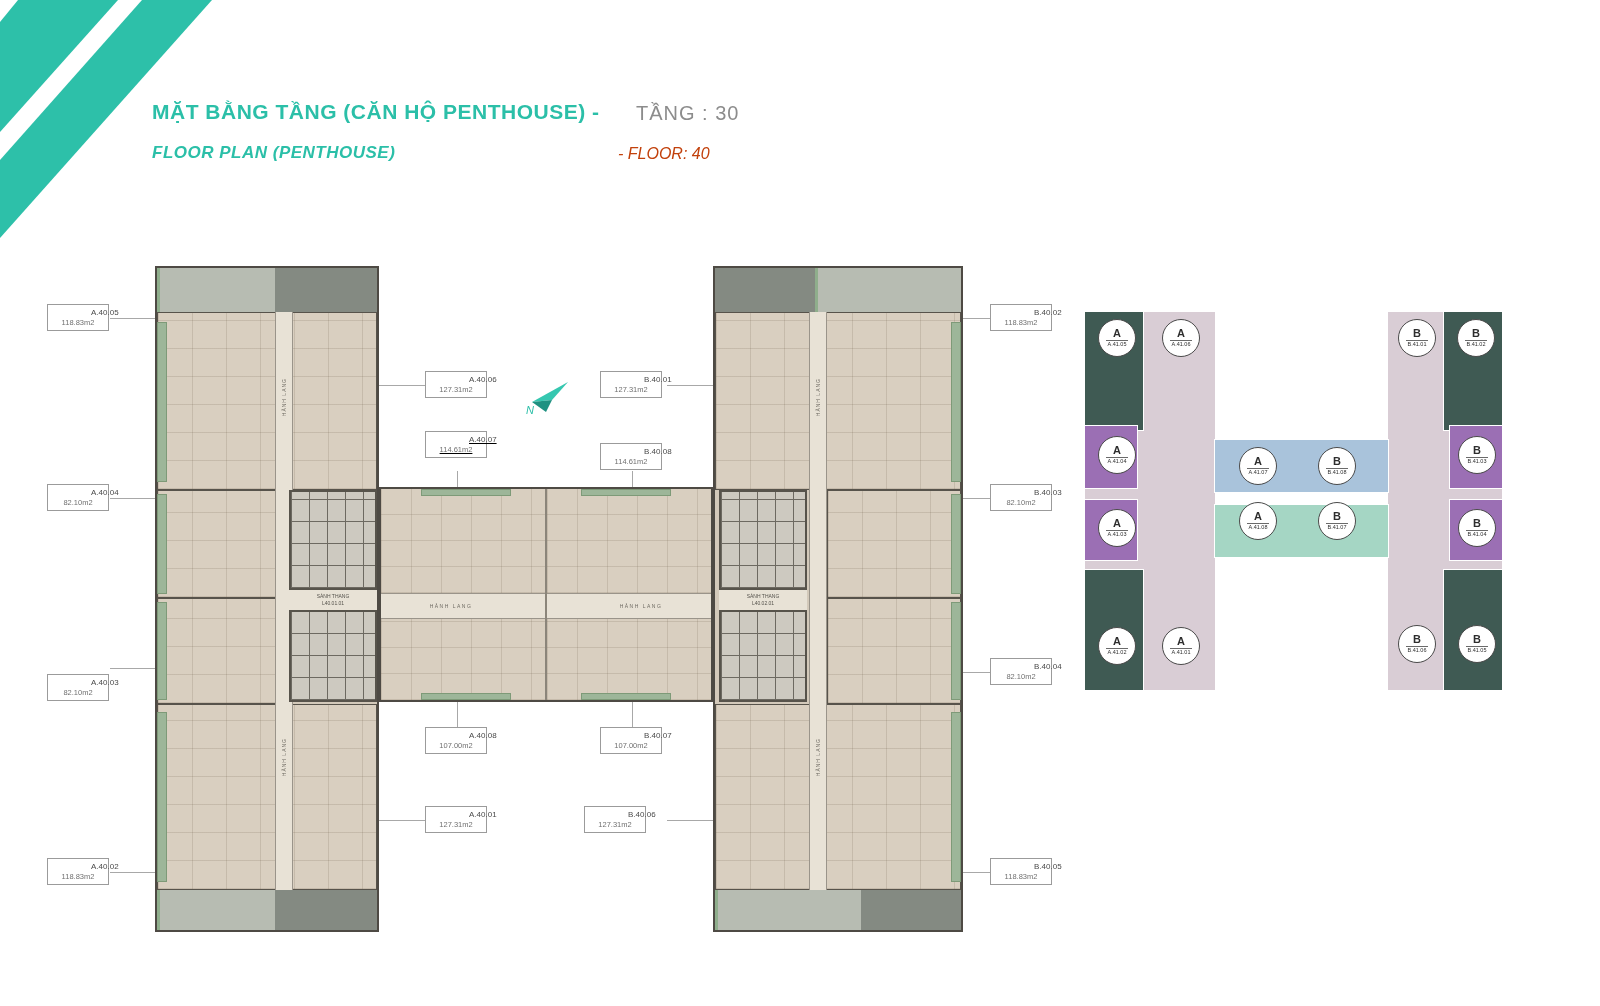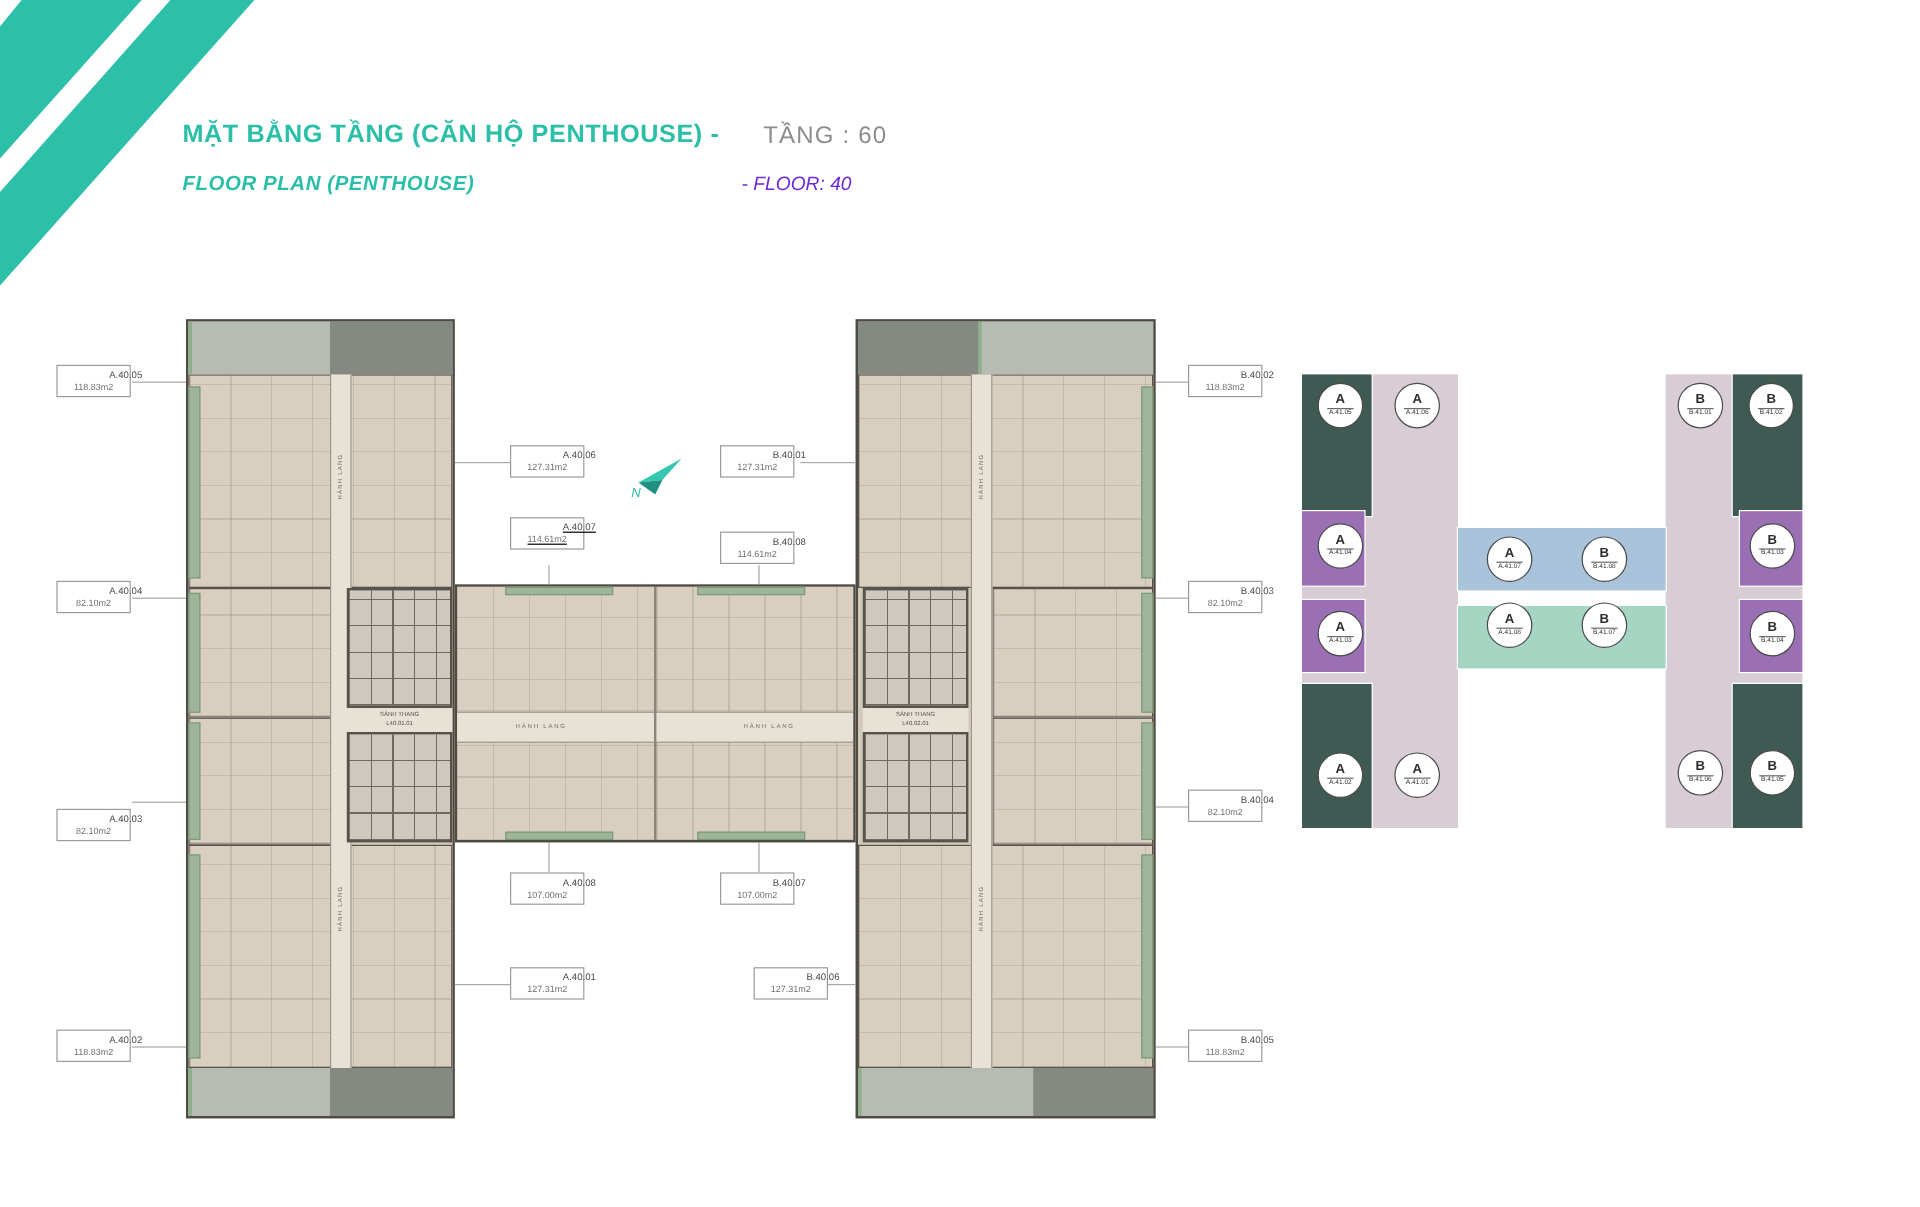--- a/index.html
+++ b/index.html
@@ -4,21 +4,21 @@
 <style>
   html,body{margin:0;padding:0;background:#fff;}
   #app{position:relative;width:1600px;height:998px;background:#ffffff;
        font-family:"Liberation Sans",sans-serif;overflow:hidden;}
   .abs{position:absolute;}
 
   
   .title-vi{font-size:21px;font-weight:bold;color:#2bbfa8;letter-spacing:.5px;}
   .floor-vi{font-size:20px;color:#8c8c8c;letter-spacing:1px;}
   .title-en{font-size:17px;font-weight:bold;font-style:italic;color:#2bbfa8;letter-spacing:.5px;}
-  .floor-en{font-size:16px;font-style:italic;color:#6d28d9;}
+  .floor-en{font-size:16px;font-style:italic;color:#c2410c;}
 
   
   .tower{position:absolute;background:#d3c9ba;border:2px solid #4e4a44;box-sizing:border-box;}
   .apt{position:absolute;background-color:#d9cfc0;
        background-image:
         repeating-linear-gradient(0deg, rgba(110,95,75,.18) 0px, rgba(110,95,75,.18) 1px, transparent 1px, transparent 28px),
         repeating-linear-gradient(90deg, rgba(110,95,75,.18) 0px, rgba(110,95,75,.18) 1px, transparent 1px, transparent 34px);
        border:1.5px solid #57534b;box-sizing:border-box;}
   .aptc{position:absolute;background-color:#d9cfc0;
        background-image:
@@ -61,21 +61,21 @@
 <div id="app">
 
   <div class="abs" style="left:0;top:0;">
     <svg width="260" height="260" viewBox="0 0 260 260">
       <polygon points="18,0 118,0 0,132 0,22" fill="#2dc0a9"></polygon>
       <polygon points="142,0 212,0 0,238 0,160" fill="#2dc0a9"></polygon>
     </svg>
   </div>
 
   <div class="abs title-vi" style="left:152px;top:100px;">MẶT BẰNG TẦNG (CĂN HỘ PENTHOUSE) -</div>
-  <div class="abs floor-vi" style="left:636px;top:102px;">TẦNG : 60</div>
+  <div class="abs floor-vi" style="left:636px;top:102px;">TẦNG : 30</div>
   <div class="abs title-en" style="left:152px;top:143px;">FLOOR PLAN (PENTHOUSE)</div>
   <div class="abs floor-en" style="left:618px;top:145px;">- FLOOR: 40</div>
 
   <div>
 
     <div class="tower" style="left:155px;top:266px;width:224px;height:666px;">
       <div class="apt" style="left:0;top:44px;width:220px;height:178px;"></div>
       <div class="apt" style="left:0;top:222px;width:130px;height:108px;"></div>
       <div class="apt" style="left:0;top:330px;width:130px;height:106px;"></div>
       <div class="apt" style="left:0;top:436px;width:220px;height:186px;"></div>
@@ -217,21 +217,21 @@
       <div class="unit-area">107.00m2</div>
     </div>
     <div class="unit-label" style="left:600px;top:727px;">
       <div class="unit-code">B.40.07</div>
       <div class="unit-area">107.00m2</div>
     </div>
     <div class="unit-label" style="left:425px;top:806px;">
       <div class="unit-code">A.40.01</div>
       <div class="unit-area">127.31m2</div>
     </div>
-    <div class="unit-label" style="left:628px;top:806px;">
+    <div class="unit-label" style="left:584px;top:806px;">
       <div class="unit-code">B.40.06</div>
       <div class="unit-area">127.31m2</div>
     </div>
 
   </div>
 
   <div class="abs" style="left:1085px;top:312px;width:420px;height:378px;">
 
     <div class="kp-block" style="left:0;top:0;width:130px;height:378px;background:#d9cdd5;"></div>
     <div class="kp-block" style="left:303px;top:0;width:114px;height:378px;background:#d9cdd5;"></div>

